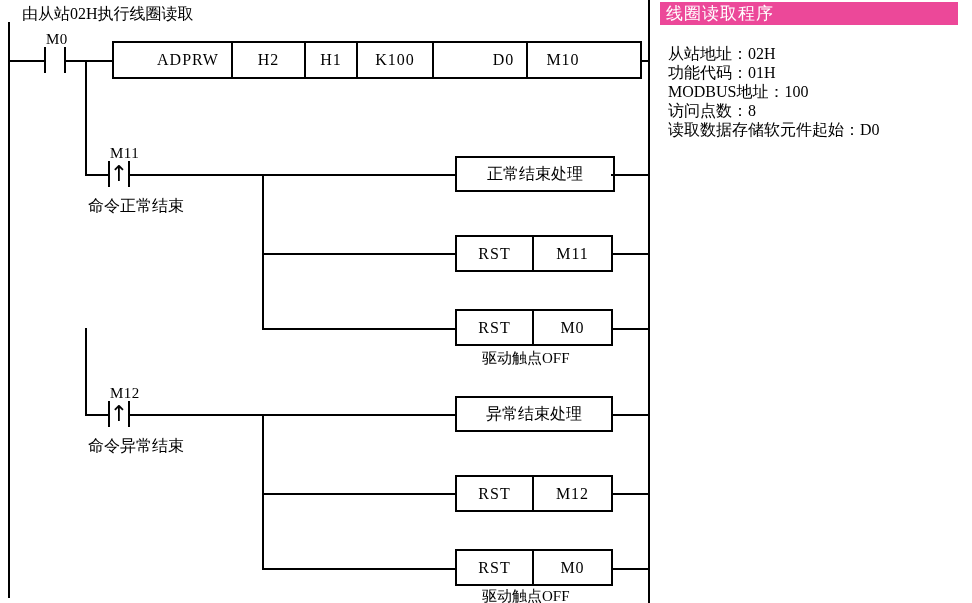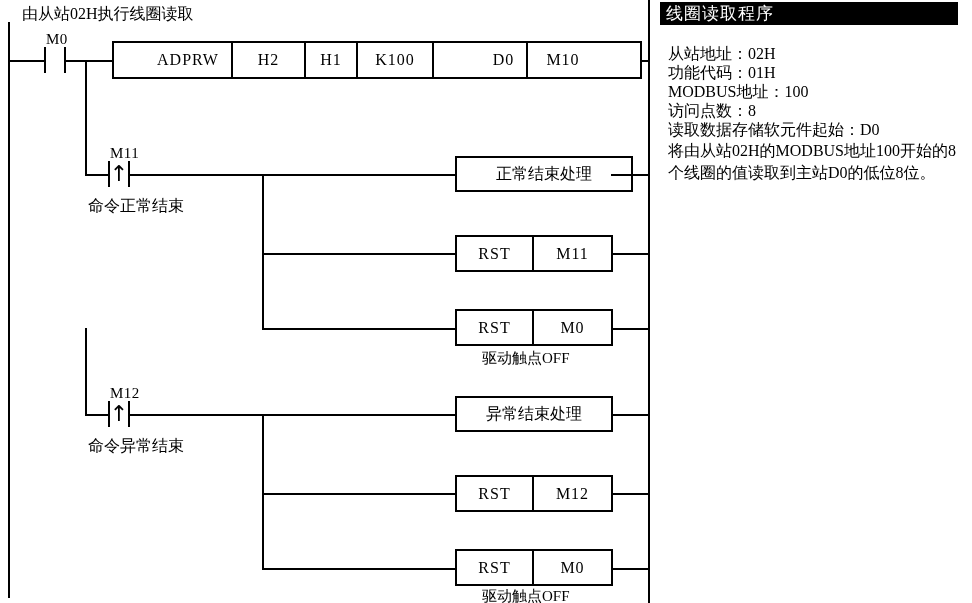--- a/index.html
+++ b/index.html
@@ -78,21 +78,21 @@
     top:0px;
     width:312px;
     height:603px;
     background:#ffffff;
   }
   #panel-title{
     position:absolute;
     left:0;top:2px;
     width:298px;
     height:23px;
-    background:#000000;
+    background:#ec4899;
     color:#ffffff;
     font-size:17px;
     line-height:23px;
     padding-left:6px;
     box-sizing:border-box;
     letter-spacing:1px;
   }
   .p-line{
     position:absolute;
     left:8px;
@@ -156,21 +156,21 @@
       <div class="bar r"></div>
       <div class="arrow">↑</div>
     </div>
 
     <div class="ln hln" style="left:130px;top:174px;width:326px;"></div>
 
     <div class="txt cjk" style="left:88px;top:198px;font-size:16px;">命令正常结束</div>
 
     <div class="ln vln" style="left:262px;top:174px;height:156px;"></div>
 
-    <div class="cbox" style="left:455px;top:156px;width:178px;height:36px;justify-content:center;">
+    <div class="cbox" style="left:455px;top:156px;width:160px;height:36px;justify-content:center;">
       <span class="cjk">正常结束处理</span>
     </div>
     <div class="ln hln" style="left:611px;top:174px;width:39px;"></div>
 
     <div class="ln hln" style="left:262px;top:253px;width:194px;"></div>
     <div class="ibox" style="left:455px;top:235px;width:158px;height:37px;">
       <div class="icell" style="width:78px;">RST</div>
       <div class="icell" style="width:78px;">M11</div>
     </div>
     <div class="ln hln" style="left:611px;top:253px;width:39px;"></div>
@@ -229,16 +229,15 @@
   <div id="panel">
 
     <div id="panel-title" class="cjk">线圈读取程序</div>
 
     <div class="p-line cjk" style="top:44px;">从站地址：02H</div>
     <div class="p-line cjk" style="top:63px;">功能代码：01H</div>
     <div class="p-line cjk" style="top:82px;">MODBUS地址：100</div>
     <div class="p-line cjk" style="top:101px;">访问点数：8</div>
     <div class="p-line cjk" style="top:120px;">读取数据存储软元件起始：D0</div>
 
-    <div id="panel-para" class="cjk">将由从站02H的MODBUS地址100开始的8个线圈的值读取到主站D0的低位8位。</div>
   </div>
 
 </div>
 
 </body></html>

